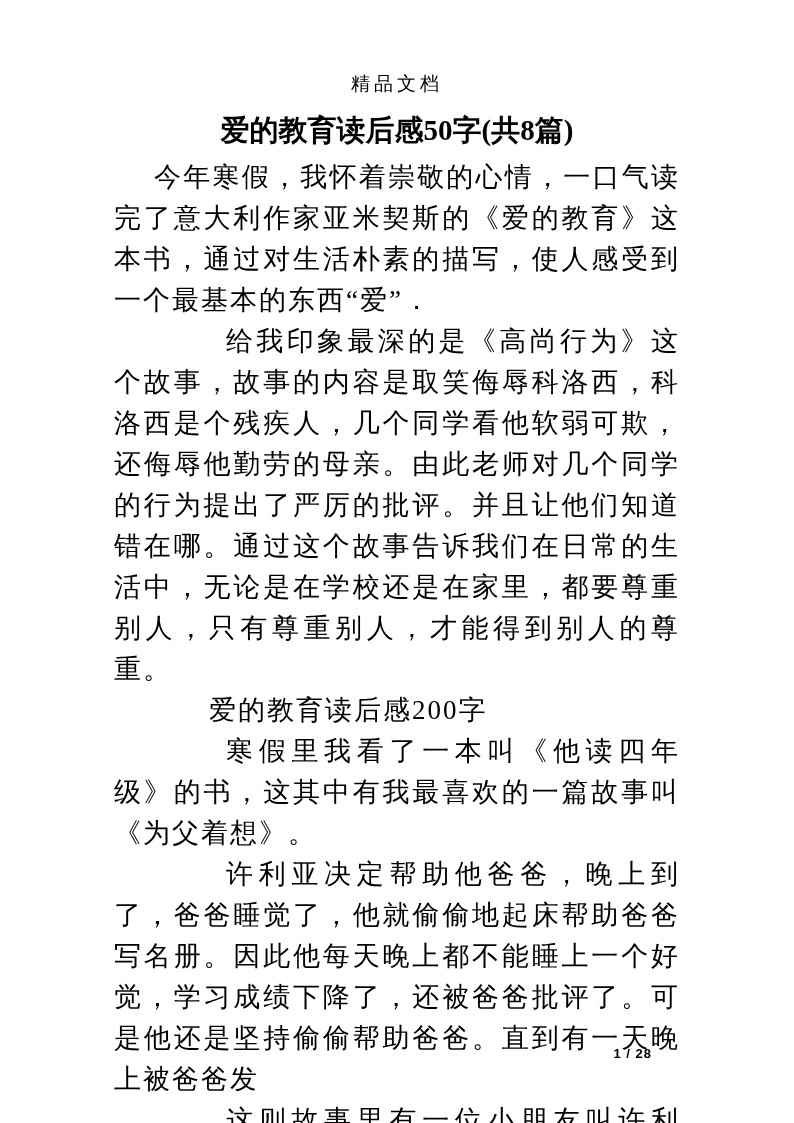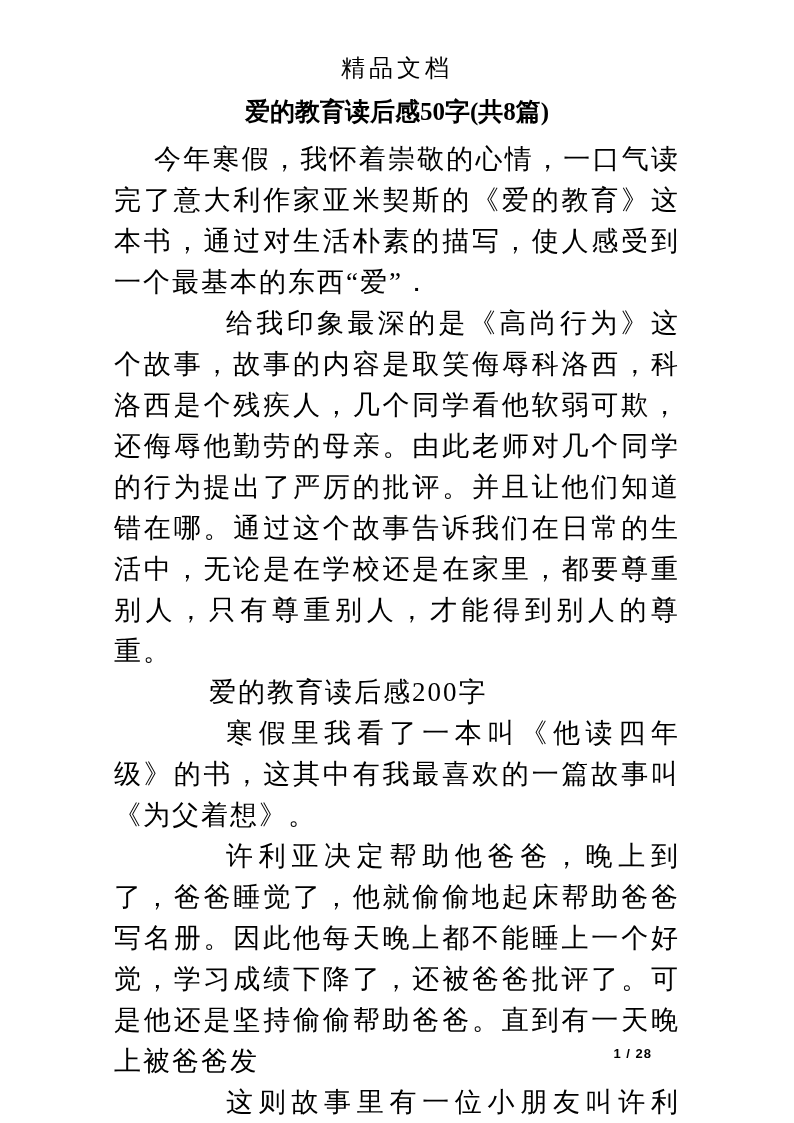--- a/index.html
+++ b/index.html
@@ -14,29 +14,29 @@
     background: #ffffff;
     color: #000000;
     font-family: "Liberation Serif", "DejaVu Serif", serif;
     box-sizing: border-box;
     padding-top: 55px;
     overflow: hidden;
     margin: 0 auto;
   }
   .doc-header {
     text-align: center;
-    font-size: 24px;
+    font-size: 19px;
     letter-spacing: 4px;
     line-height: 26px;
     font-weight: normal;
-    margin: 0;
+    margin: 16px;
   }
   .doc-title {
     text-align: center;
-    font-size: 25px;
+    font-size: 29px;
     font-weight: bold;
     line-height: 34px;
     margin: 14px 0 0 0;
   }
   .doc-body {
     width: 566px;
     margin: 10px auto 0 auto;
     font-size: 27px;
     line-height: 41px;
     letter-spacing: 2px;

